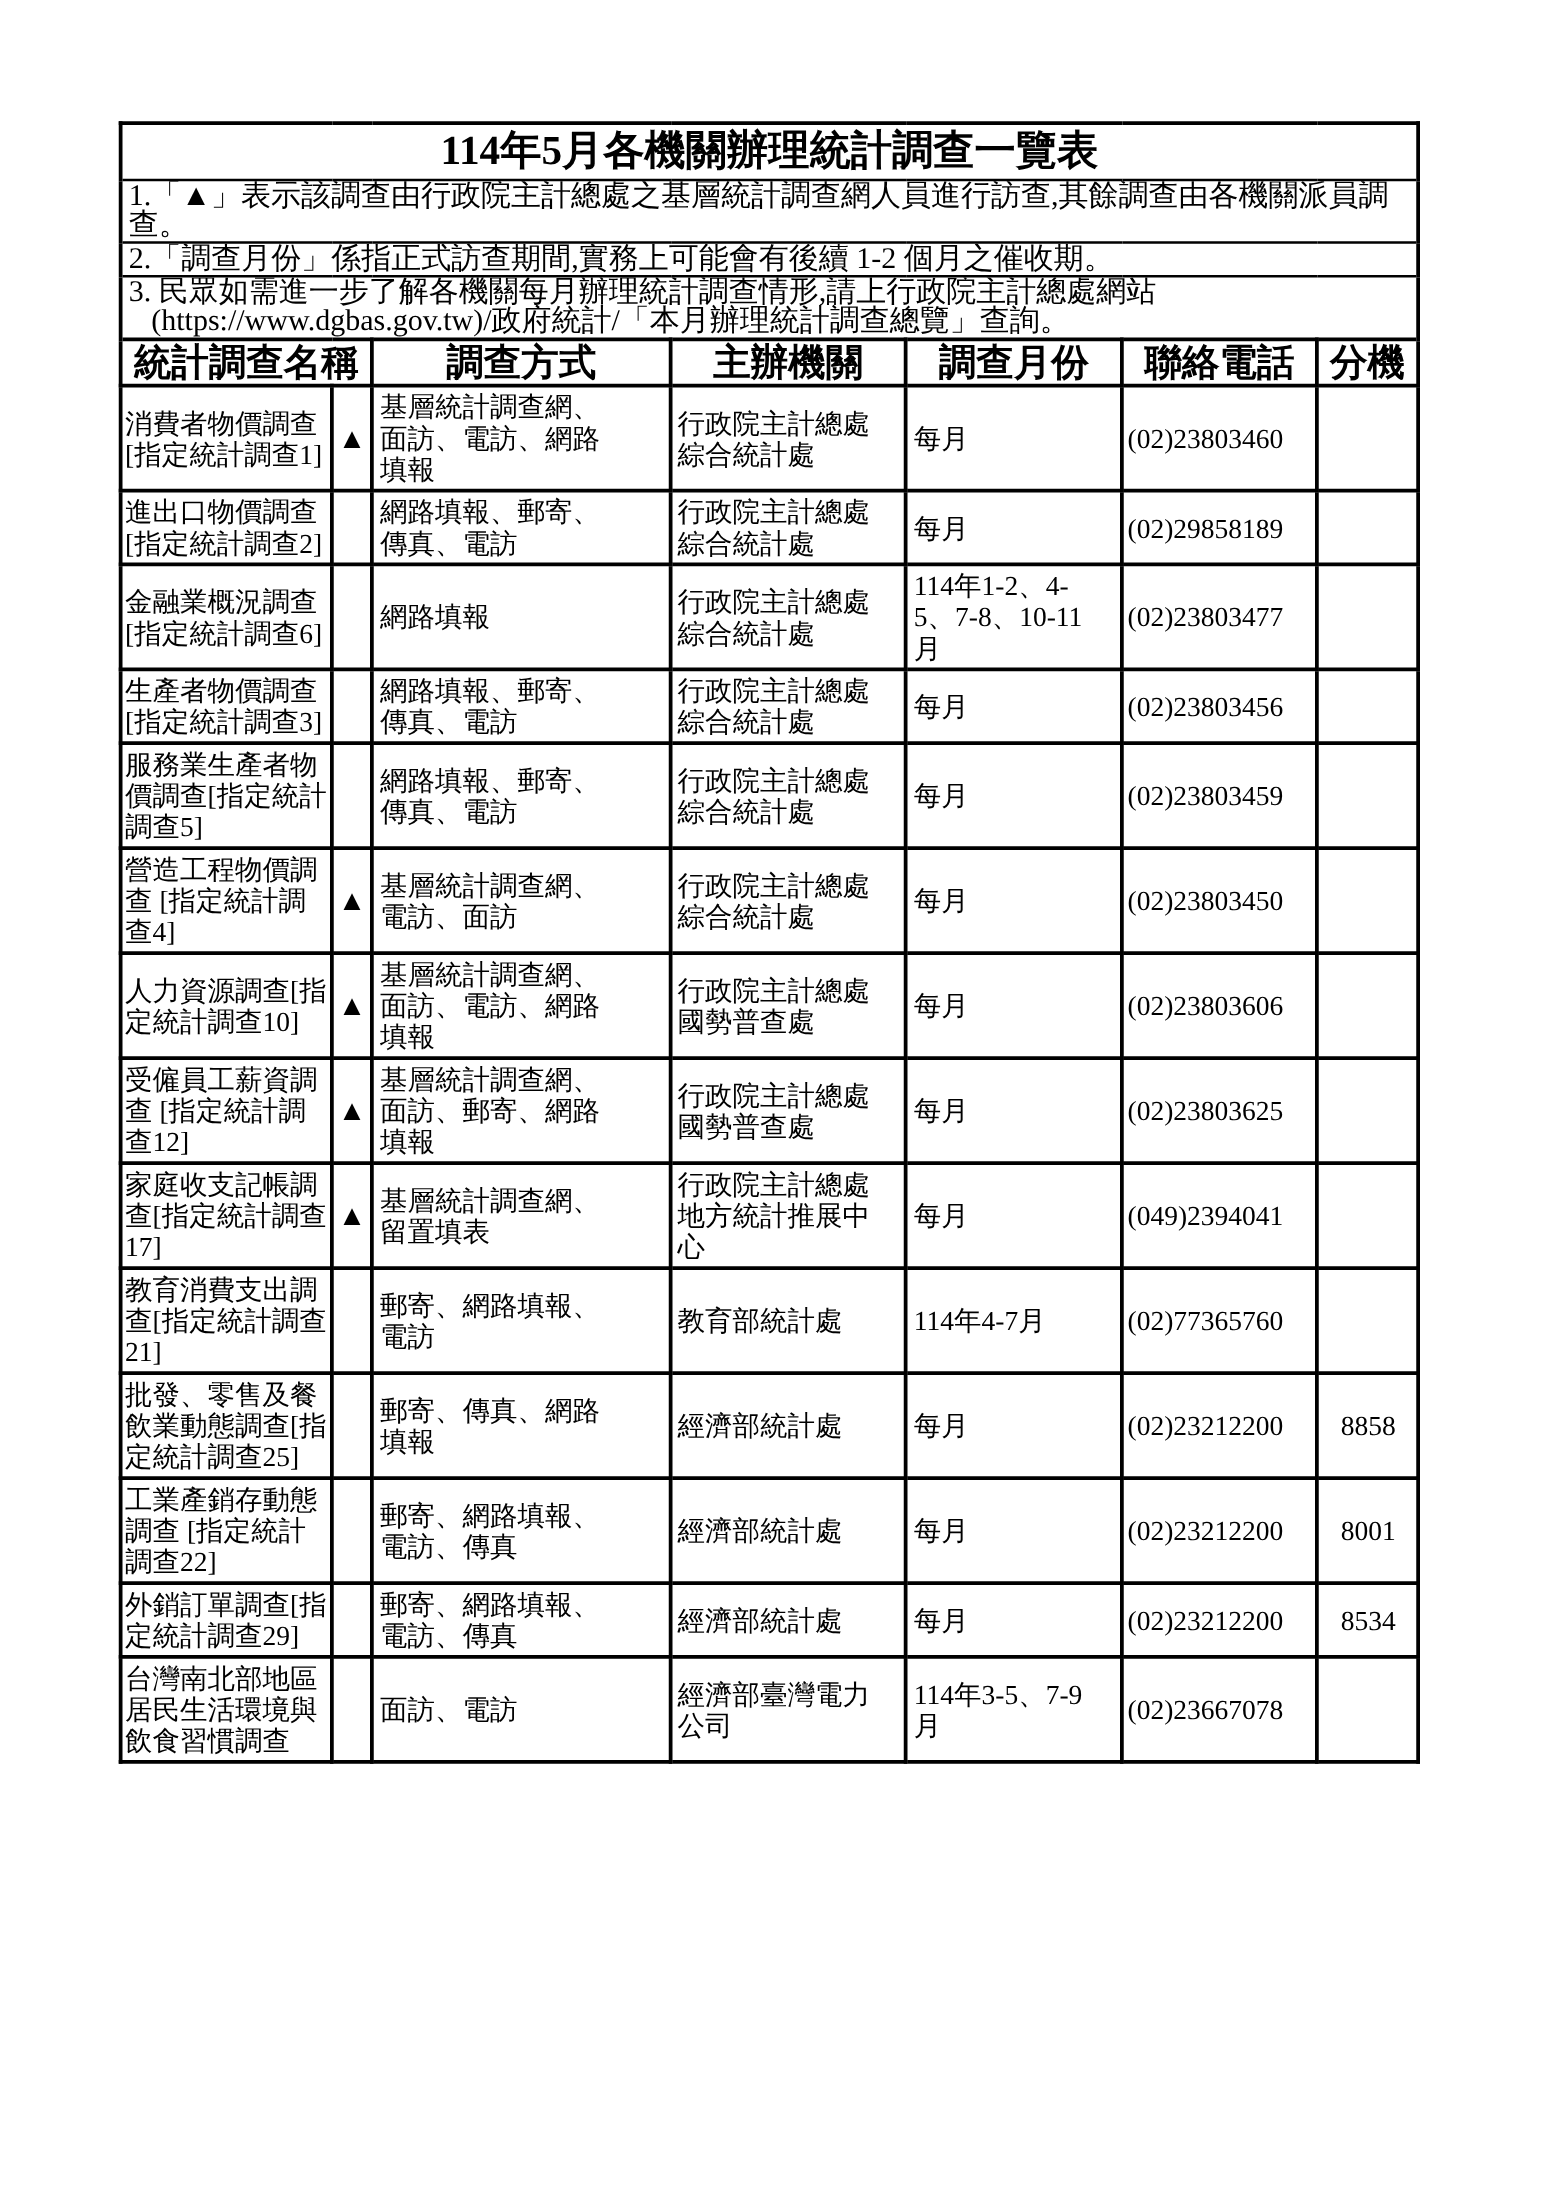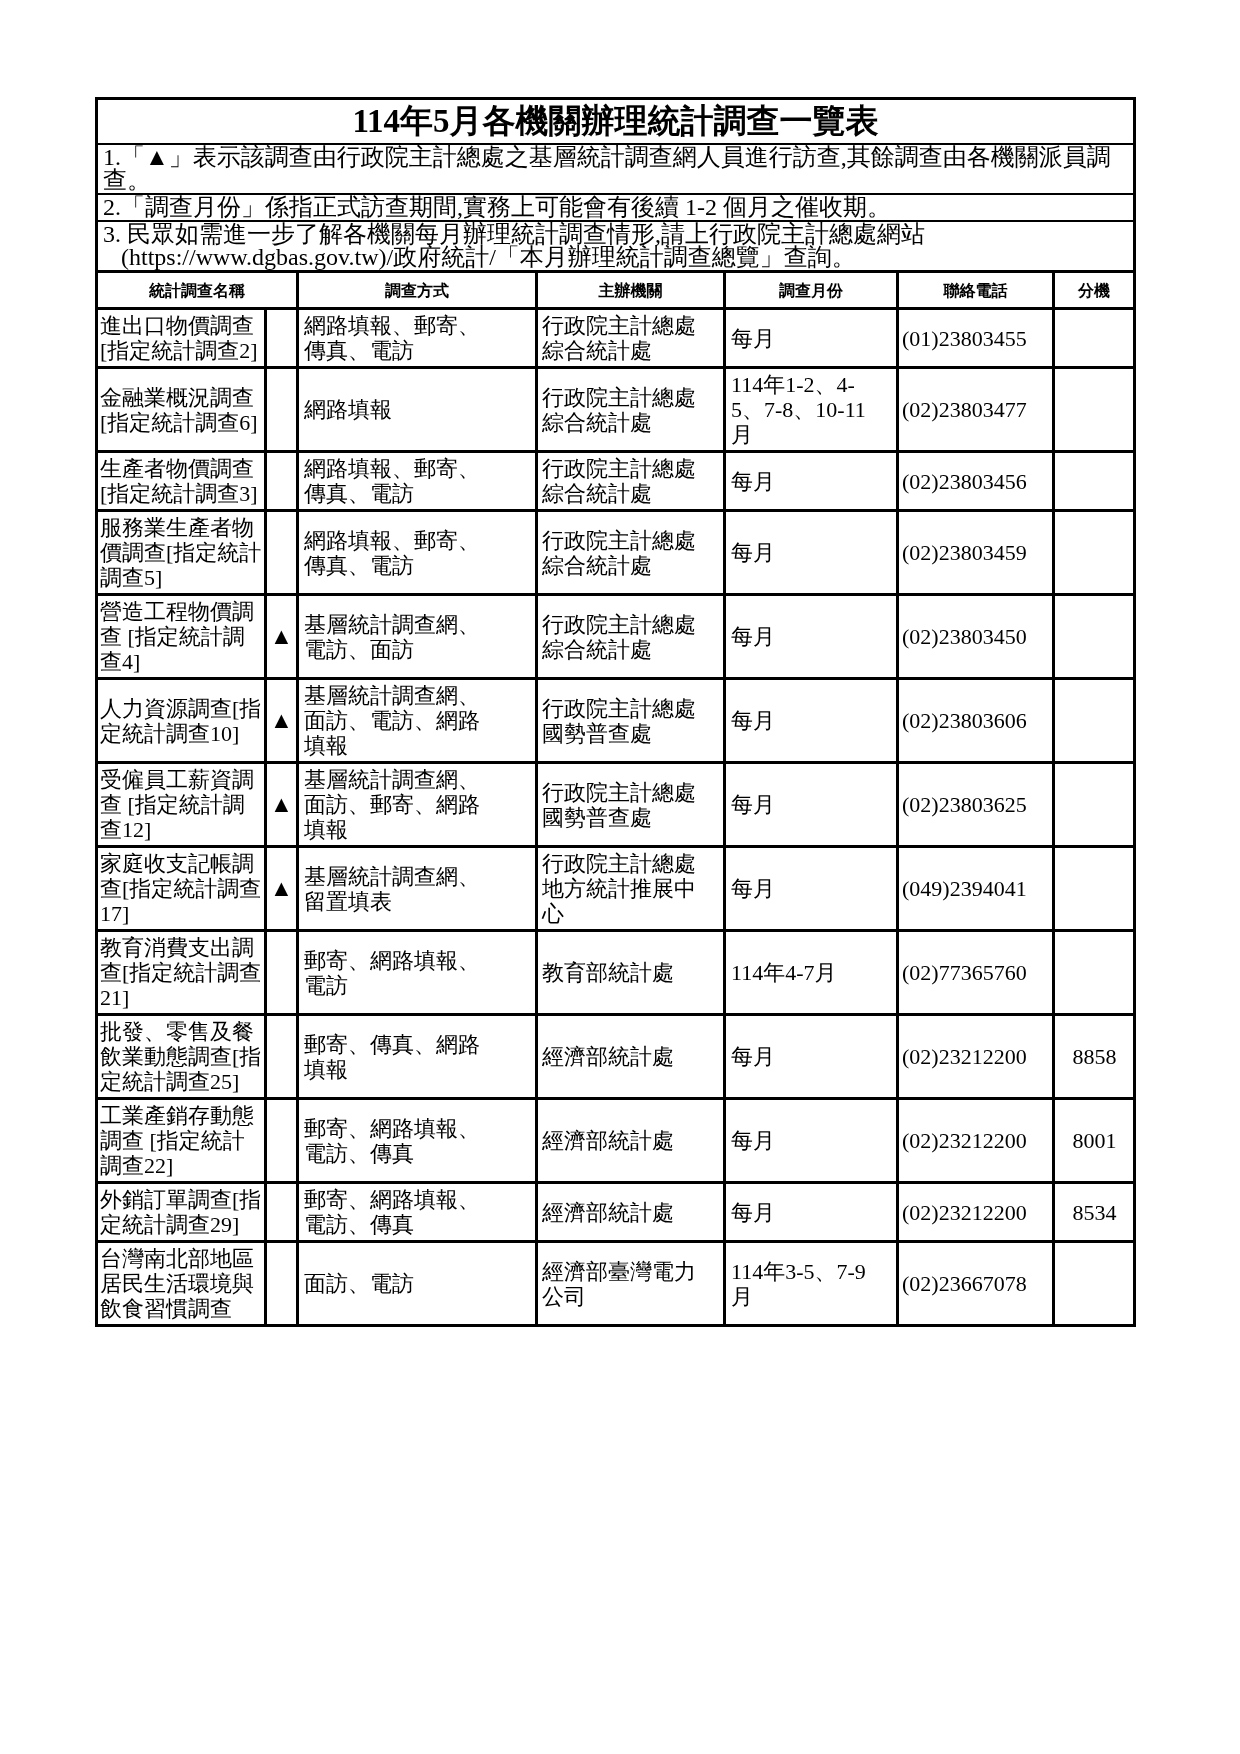--- a/index.html
+++ b/index.html
@@ -28,21 +28,21 @@
   }
   
   tr.note-row td{
     font-size:24px;line-height:23px;padding:1px 4px 1px 5px;
     border-top-width:2px;border-bottom-width:2px;vertical-align:top;
   }
   tr.note-row:last-of-type td{border-bottom-width:3px;}
   .note-indent{padding-left:18px;}
   
   tr.header-row th{
-    text-align:center;font-weight:bold;font-size:16px;
+    text-align:center;font-weight:bold;font-size:30px;
     padding:2px 0;height:30px;
   }
   
   td.c-name{padding:3px 2px 3px 2px;}
   td.c-tri{text-align:center;padding:0;font-size:23px;}
   td.c-method{padding:3px 40px 3px 5px;}
   td.c-agency{padding:3px 10px 3px 4px;}
   td.c-month{padding:3px 28px 3px 5px;}
   td.c-phone{padding:3px 2px 3px 3px;}
   td.c-ext{padding:3px 2px 3px 3px;text-align:center;}
@@ -83,26 +83,35 @@
         <th colspan="2">統計調查名稱</th>
         <th>調查方式</th>
         <th>主辦機關</th>
         <th>調查月份</th>
         <th>聯絡電話</th>
         <th>分機</th>
       </tr>
     </tbody>
     <tbody class="rows" id="rows-body">
         <tr>
+    <td class="c-name">消費者物價調查[指定統計調查1]</td>
+    <td class="c-tri">▲</td>
+    <td class="c-method">基層統計調查網、面訪、電訪、網路填報</td>
+    <td class="c-agency">行政院主計總處綜合統計處</td>
+    <td class="c-month">每月</td>
+    <td class="c-phone">(02)23803460</td>
+    <td class="c-ext"></td>
+  </tr>
+        <tr>
     <td class="c-name">進出口物價調查[指定統計調查2]</td>
     <td class="c-tri"></td>
     <td class="c-method">網路填報、郵寄、傳真、電訪</td>
     <td class="c-agency">行政院主計總處綜合統計處</td>
     <td class="c-month">每月</td>
-    <td class="c-phone">(01)23803455</td>
+    <td class="c-phone">(02)29858189</td>
     <td class="c-ext"></td>
   </tr>
         <tr>
     <td class="c-name">金融業概況調查[指定統計調查6]</td>
     <td class="c-tri"></td>
     <td class="c-method">網路填報</td>
     <td class="c-agency">行政院主計總處綜合統計處</td>
     <td class="c-month">114年1-2、4-5、7-8、10-11月</td>
     <td class="c-phone">(02)23803477</td>
     <td class="c-ext"></td>

